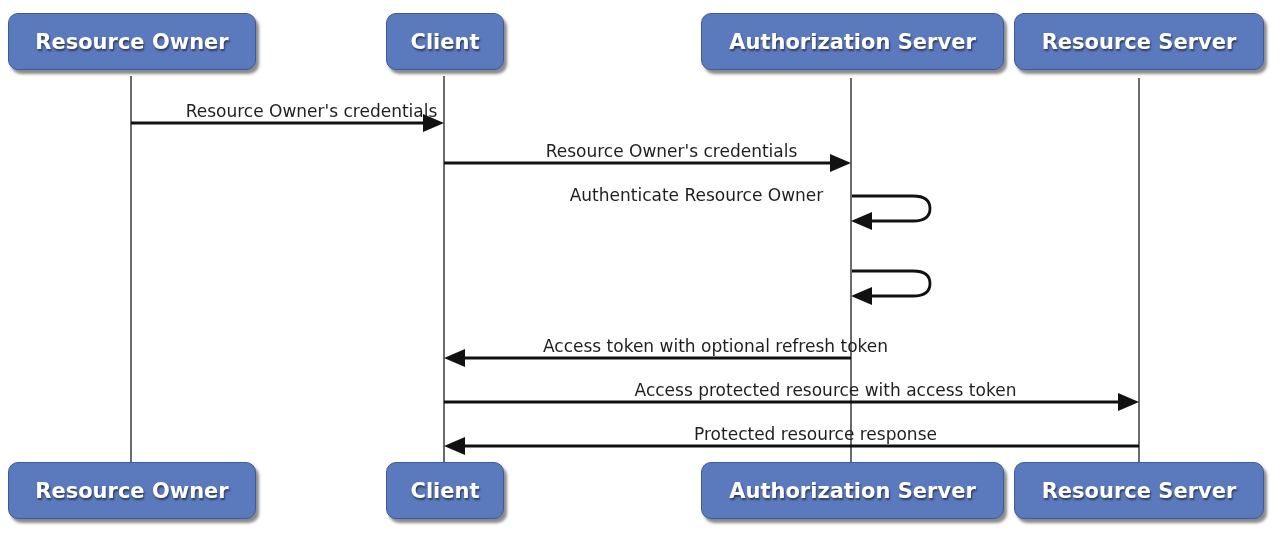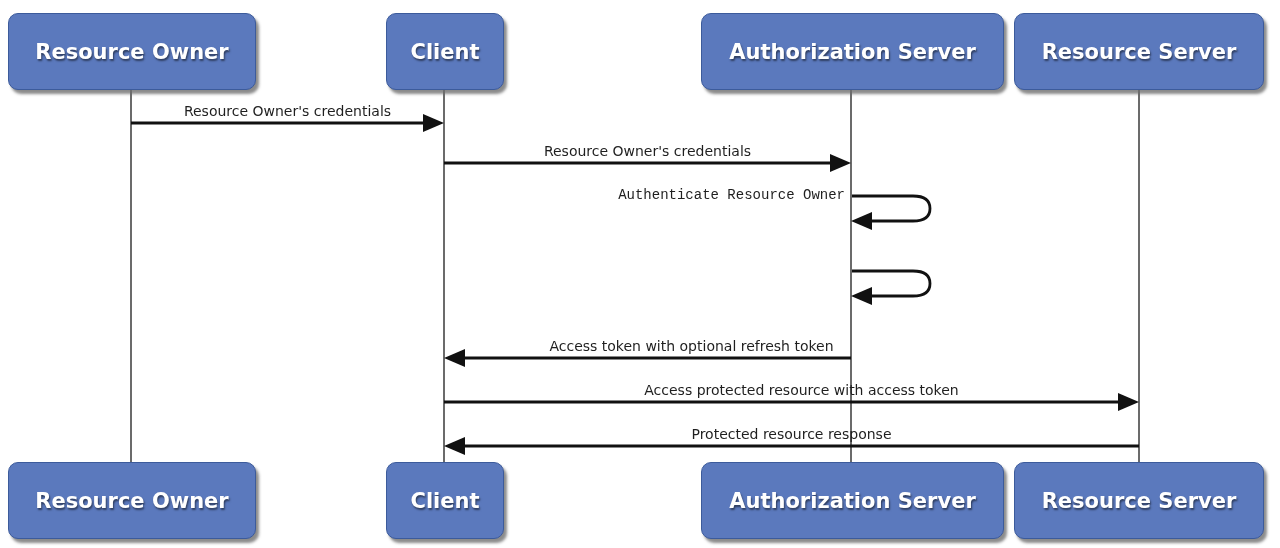--- a/index.html
+++ b/index.html
@@ -37,45 +37,46 @@
     stroke: var(--line-color);
     stroke-width: 2.8;
     fill: none;
   }
   .msg-head {
     fill: var(--line-color);
     stroke: none;
   }
   .actor {
     position: absolute;
-    height: 77px;
+    height: 57px;
     background: var(--actor-fill);
     border: 1px solid var(--actor-border);
     border-radius: 10px;
     box-shadow: 3px 4px 3px rgba(110,110,110,0.8);
     color: var(--actor-text);
     font-weight: bold;
     font-size: 21px;
     display: flex;
     align-items: center;
     justify-content: center;
     text-shadow: 1px 2px 2px rgba(0,0,0,0.5);
     box-sizing: border-box;
     white-space: nowrap;
   }
   .msg-label {
     position: absolute;
-    font-size: 14px;
+    font-size: 17px;
     line-height: 19px;
     height: 19px;
     color: var(--label-color);
     white-space: nowrap;
+    margin-left: 24px;
   }
   .center { text-align: center; }
-  .right  { text-align: right; font-family: Liberation Mono, monospace; }
+  .right  { text-align: center; }
 </style>
 </head>
 <body>
 
 <div class="canvas">
 
   <svg class="wires" viewBox="0 0 1280 548">
 
     <line class="lifeline" x1="131" y1="76" x2="131" y2="462"></line>
     <line class="lifeline" x1="444" y1="76" x2="444" y2="462"></line>

